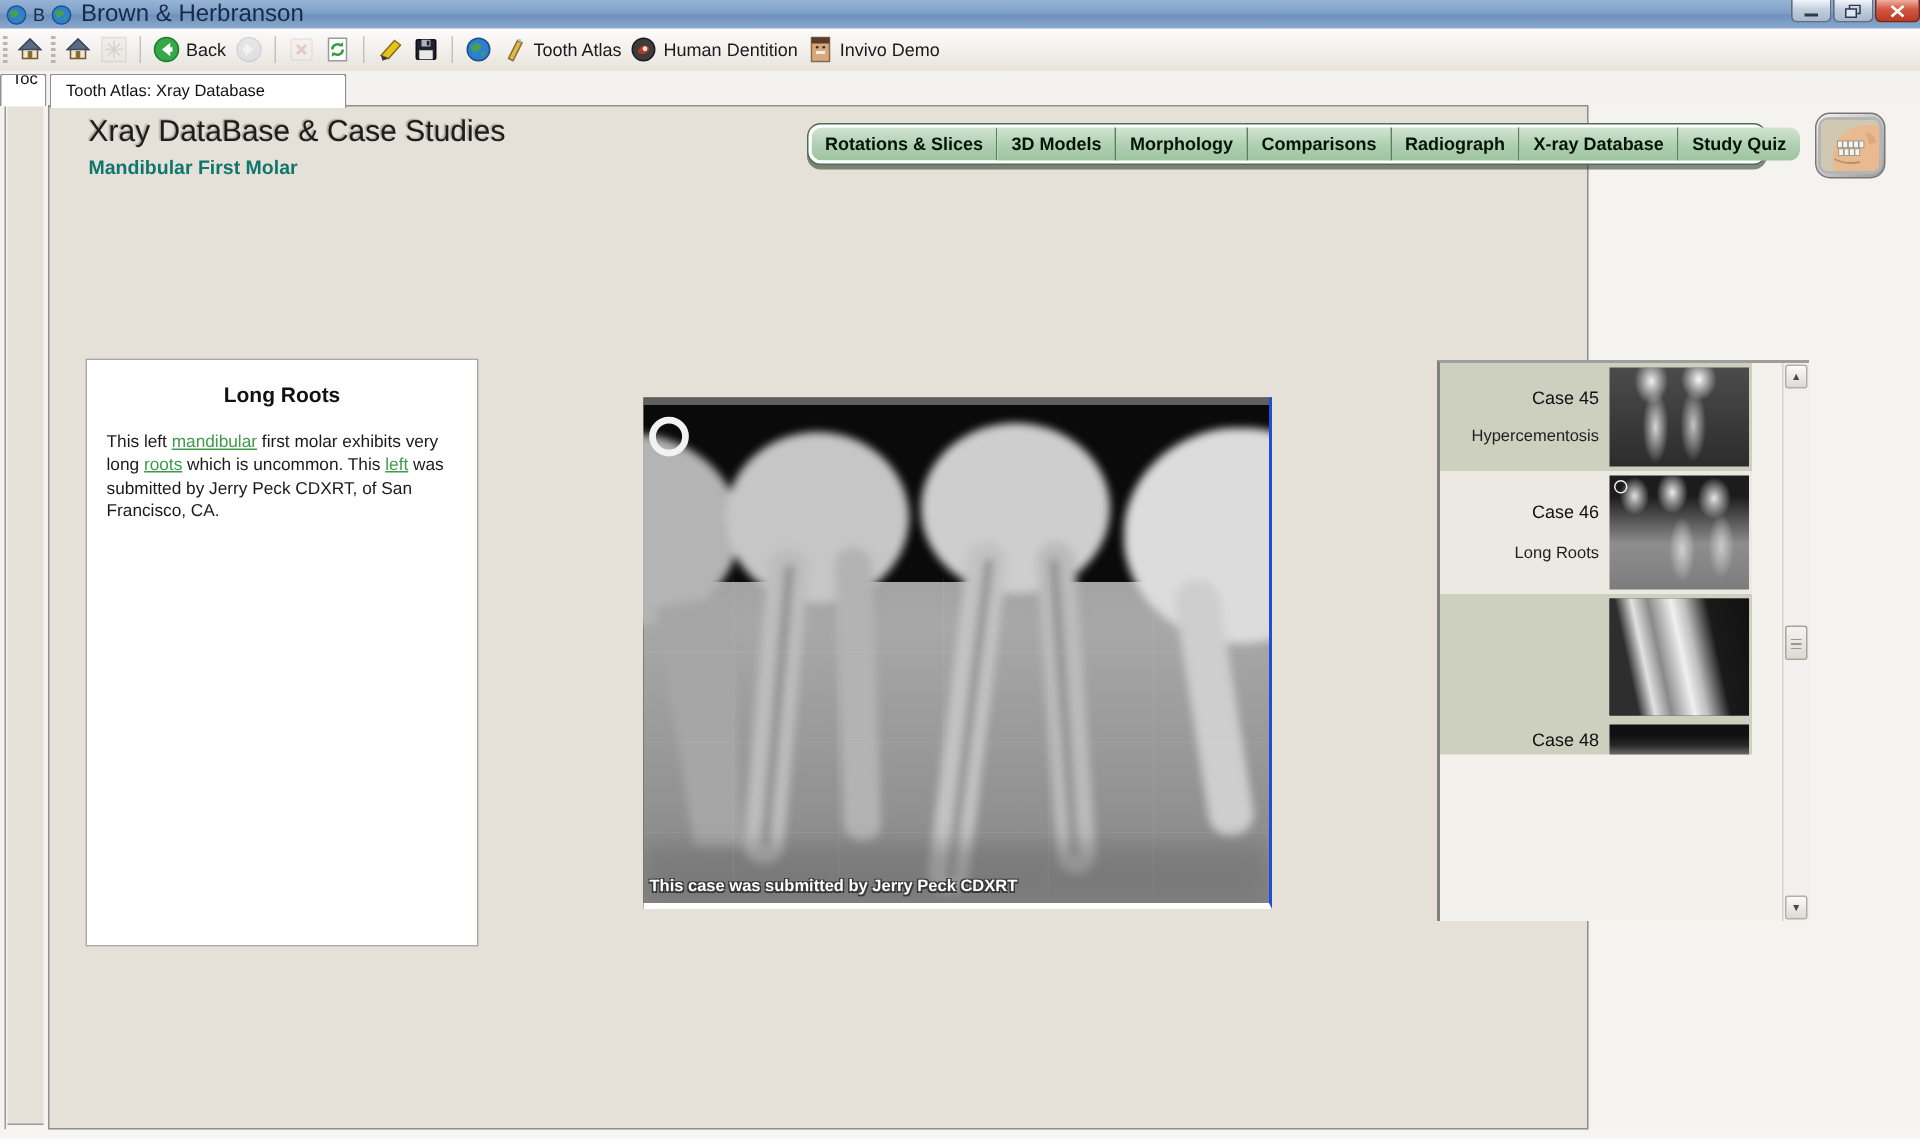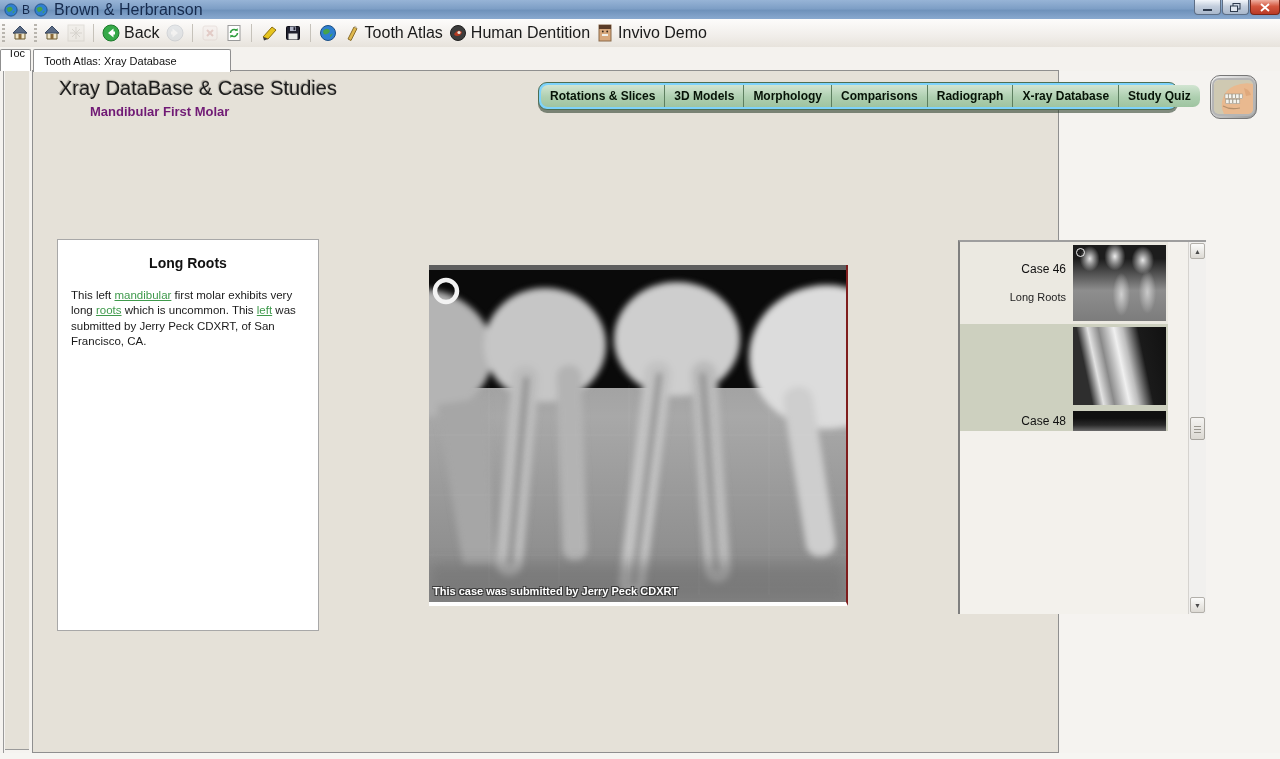--- a/index.html
+++ b/index.html
@@ -20,21 +20,21 @@
   .win-btn.close{width:30px;background:linear-gradient(180deg,#f0b0a2,#d4573f 45%,#b93a26);
     border-color:#7a2617;}
 
   
   .toolbar{position:absolute;left:0;top:19px;width:1280px;height:28px;
     background:linear-gradient(180deg,#fdfcfb,#f1eeea 60%,#e7e3dc);
     border-bottom:1px solid #c9c5bd;display:flex;align-items:center;}
   .grip{width:3px;height:18px;margin:0 3px 0 2px;
     background:repeating-linear-gradient(180deg,#b9b5ae 0 2px,transparent 2px 4px);}
   .tb-btn{height:22px;display:flex;align-items:center;padding:0 3px;border-radius:3px;}
-  .tb-label{font-size:16px;color:#1a1a1a;margin-left:4px;white-space:nowrap;}
+  .tb-label{font-size:12px;color:#1a1a1a;margin-left:4px;white-space:nowrap;}
   .tb-sep{width:1px;height:18px;background:#c6c2ba;margin:0 5px;}
   .tb-ico{width:18px;height:18px;flex:none;}
   .dim{opacity:.45;}
 
   
   .tabbar{position:absolute;left:0;top:47px;width:1280px;height:24px;background:#f4f2ee;}
   .tab{position:absolute;top:2px;height:22px;background:#fff;border:1px solid #8f8f8f;
     border-bottom:none;border-radius:2px 2px 0 0;font-size:11px;color:#111;
     display:flex;align-items:center;padding:0 10px;box-sizing:border-box;overflow:hidden;white-space:nowrap;}
   .tab.partial{left:0;width:31px;padding:0 0 16px 7px;}
@@ -44,25 +44,25 @@
   .content-bg{position:absolute;left:0;top:71px;width:1280px;height:682px;background:#f5f3f0;}
   .left-strip-line{position:absolute;left:3px;top:71px;width:1px;height:682px;background:#9a9a9a;}
   .left-strip{position:absolute;left:5px;top:71px;width:24px;height:678px;background:#e5e1d8;border-bottom:1px solid #9a9a9a;}
   .panel{position:absolute;left:32px;top:70px;width:1027px;height:683px;background:#e5e1d8;
     border:1px solid #8f8f8f;box-sizing:border-box;z-index:1;}
   .bottom-strip{position:absolute;left:0;top:753px;width:1280px;height:6px;background:#f6f5f2;}
 
   
   .page-title{position:absolute;left:26px;top:6px;font-size:20px;color:#1c1c1c;
     text-shadow:-1px -1px 1px #a39f96;}
-  .page-subtitle{position:absolute;left:26px;top:33px;font-size:13px;font-weight:bold;color:#701a75;margin-left:31px;}
+  .page-subtitle{position:absolute;left:26px;top:33px;font-size:13px;font-weight:bold;color:#0f766e;}
 
   
   .navbar{position:absolute;left:505px;top:11px;width:640px;height:28px;display:flex;
-    background:#7dd3fc;border:1px solid #4e6e52;border-radius:9px;padding:2px;box-sizing:border-box;
+    background:#ffffff;border:1px solid #4e6e52;border-radius:9px;padding:2px;box-sizing:border-box;
     box-shadow:0 3px 0 rgba(32,52,34,.55);}
   .nav-btn{flex:1 1 auto;display:flex;align-items:center;justify-content:center;
     background:linear-gradient(180deg,#d2e5d2,#aecfb0 55%,#9fc4a1);
     border-right:1px solid #5d7f60;font-size:12px;font-weight:bold;color:#06130 7;
     color:#071307;white-space:nowrap;padding:0 9px;}
   .nav-btn:first-child{border-radius:7px 0 0 7px;}
   .nav-btn:last-child{border-radius:0 7px 7px 0;border-right:none;}
 
   
   .face-btn{position:absolute;left:1177px;top:4px;width:47px;height:44px;border-radius:10px;
@@ -72,21 +72,21 @@
 
   
   .card{position:absolute;left:24px;top:168px;width:262px;height:392px;background:#fff;
     border:1px solid #a8a8a8;box-sizing:border-box;}
   .card-title{margin-top:15px;text-align:center;font-size:14px;font-weight:bold;color:#111;}
   .card-body{margin:17px 12px 0 13px;font-size:11.5px;line-height:1.34;color:#1a1a1a;}
   .glink{color:#3f9a4c;text-decoration:underline;cursor:pointer;}
 
   
   .xray{position:absolute;left:396px;top:194px;width:419px;height:341px;background:#000;
-    border-right:2px solid #7f1d1d;border-bottom:4px solid #fff;box-sizing:border-box;}
+    border-right:2px solid #1d4ed8;border-bottom:4px solid #fff;box-sizing:border-box;}
   .xray-caption{position:absolute;left:4px;bottom:5px;font-size:11px;font-weight:bold;color:#fff;
     text-shadow:1px 1px 0 #3a3a3a,-1px 1px 0 #3a3a3a,1px -1px 0 #3a3a3a,-1px -1px 0 #3a3a3a;white-space:nowrap;}
 
   
   .caselist{position:absolute;left:925px;top:169px;width:248px;height:374px;background:#f3f1ec;
     border-top:2px solid #9e9e9e;border-left:2px solid #7f7f7f;box-sizing:border-box;overflow:hidden;}
   .rows{position:absolute;left:0;top:0;width:208px;height:372px;overflow:hidden;}
   .crow{position:relative;width:208px;background:#cdd0bf;overflow:hidden;}
   .crow.selected{background:#ebe9e1;}
   .crow .labels{position:absolute;left:0;top:0;bottom:0;width:110px;display:flex;flex-direction:column;
@@ -371,20 +371,27 @@
         <circle cx="17" cy="26" r="11" fill="none" stroke="#f2f2f2" stroke-width="4.5"></circle>
       </svg>
       <div class="xray-caption">This case was submitted by Jerry Peck CDXRT</div>
     </div>
 
     <div class="caselist">
       <div class="rows">
 
 
 
+        <div class="crow" style="height:72px">
+          <div class="labels">
+            <span class="ct">Case 45</span>
+            <span class="cs">Hypercementosis</span>
+          </div>
+          <div class="thumb tC"></div>
+        </div>
 
         <div class="crow selected" style="height:82px">
           <div class="labels">
             <span class="ct">Case 46</span>
             <span class="cs">Long Roots</span>
           </div>
           <div class="thumb tD">
             <span class="ring-sm"></span>
           </div>
         </div>

